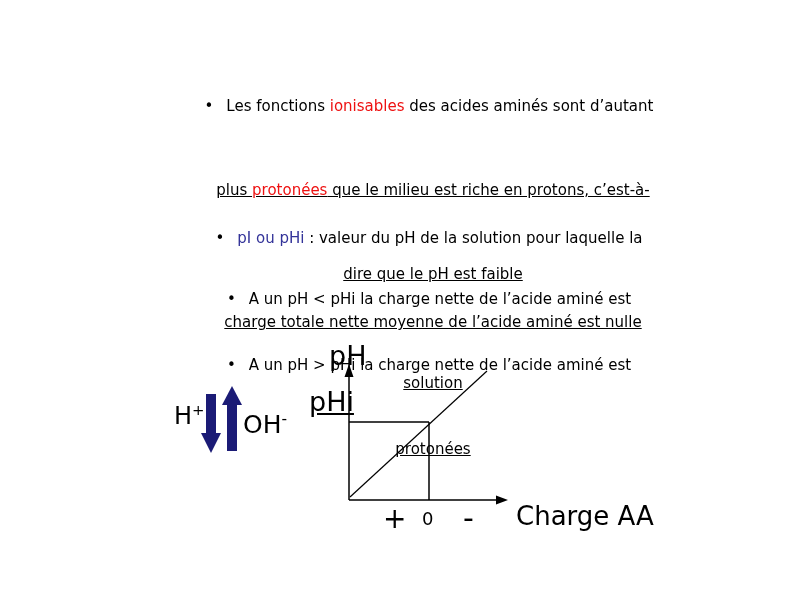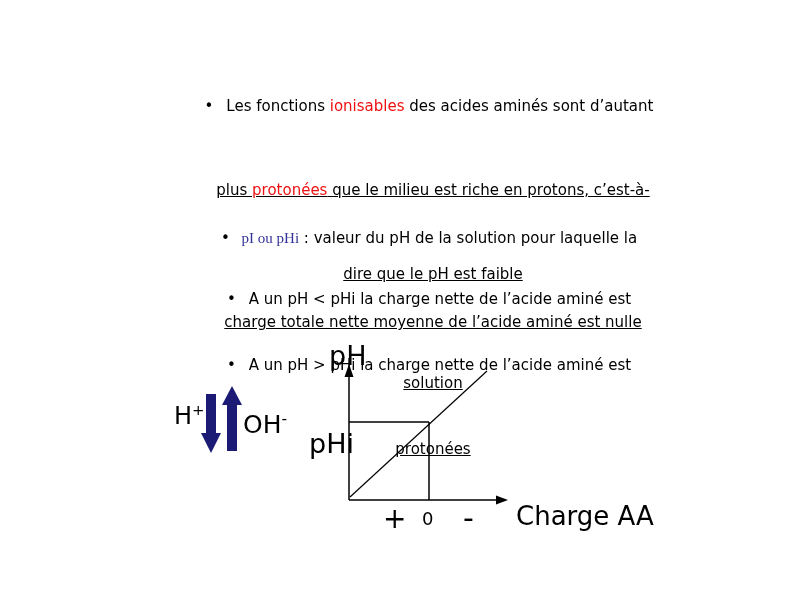--- a/index.html
+++ b/index.html
@@ -5,24 +5,24 @@
   html,body{margin:0;padding:0;}
   body{
     width:800px;height:600px;position:relative;overflow:hidden;
     background:var(--background,#fff);color:var(--text,#000);
     font-family:"DejaVu Sans","Liberation Sans",sans-serif;
   }
   .bullet{position:absolute;left:72px;width:706px;font-size:15px;line-height:28px;white-space:pre-wrap;text-align:center;}
   .marker{display:inline-block;width:25px;}
   .cont{margin-left:16px;text-decoration:underline;}
   .red{color:var(--red,#ee1111);}
-  .blue{color:var(--blue,#333399);font-family:Liberation Serif, serif;}
+  .blue{color:var(--blue,#333399);}
   .dlabel{position:absolute;line-height:1;white-space:pre;}
   #ph-label{left:329px;top:342px;font-size:27px;}
-  #phi-label{left:309px;top:430px;font-size:27px;}
+  #phi-label{left:309px;top:388px;font-size:27px;text-decoration:underline;}
   #h-label{left:174px;top:403px;font-size:24px;}
   #oh-label{left:243px;top:412px;font-size:25px;}
   #plus-label{left:383px;top:505px;font-size:28px;}
   #zero-label{left:422px;top:510px;font-size:18px;}
   #minus-label{left:463px;top:503px;font-size:30px;}
   #charge-label{left:516px;top:503px;font-size:26px;}
   .sup{font-size:62%;vertical-align:super;}
   #diagram-svg{position:absolute;left:0;top:0;}
   #diagram-svg line{stroke:#000;}
   .navy-shape{fill:var(--navy,#1b1b76);}

